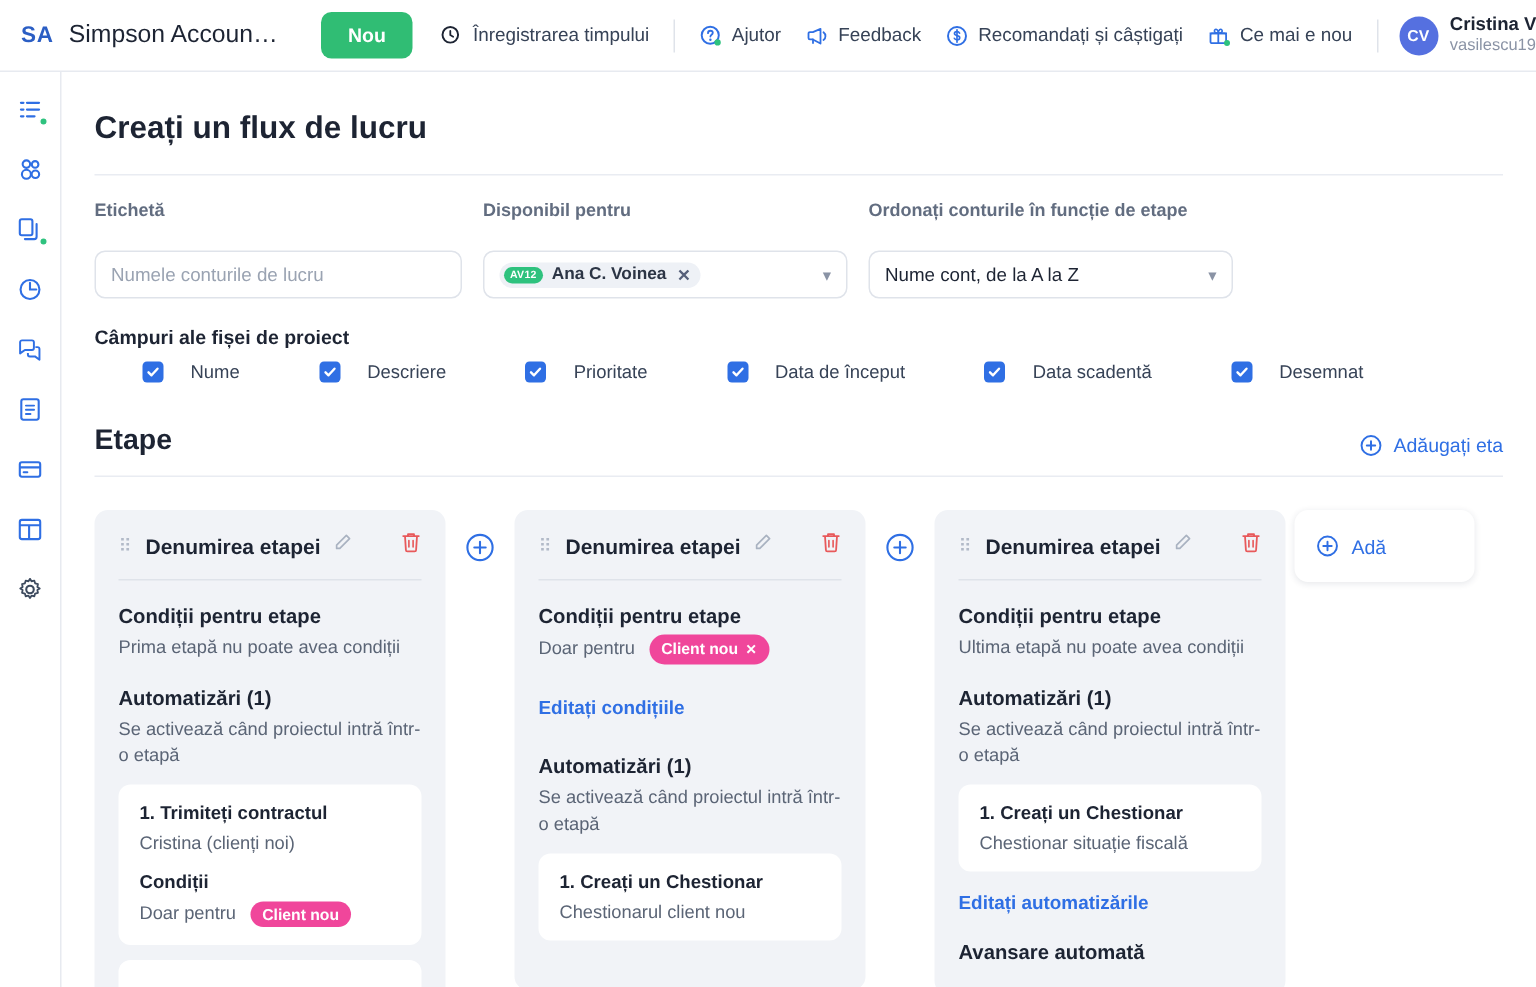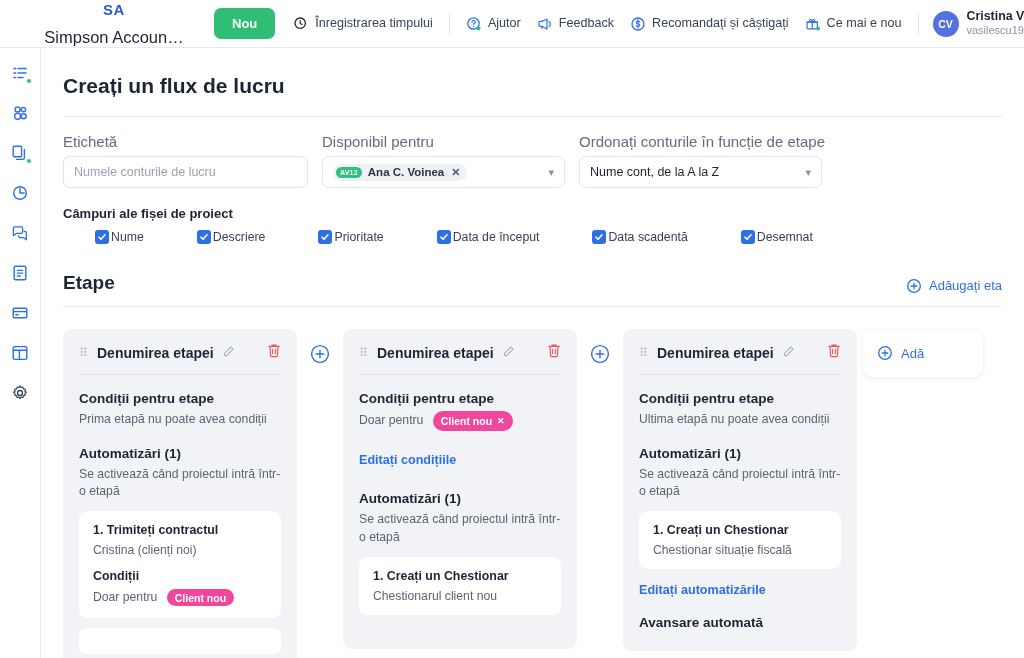--- a/index.html
+++ b/index.html
@@ -12,21 +12,21 @@
   }
 
   
   .header {
     position: absolute; top: 0; left: 0; right: 0; height: 48px;
     background: #ffffff;
     border-bottom: 1px solid #e7eaf0;
     display: flex; align-items: center;
     z-index: 20;
   }
-  .brand { display: flex; align-items: center; gap: 10px; padding-left: 14px; min-width: 214px; flex-direction: column; }
+  .brand { display: flex; align-items: center; gap: 10px; padding-left: 14px; min-width: 214px; }
   .brand-logo { font-size: 15px; font-weight: bold; color: #2b5ec4; letter-spacing: .5px; }
   .brand-name { font-size: 16.5px; color: #1d2433; white-space: nowrap; }
 
   .btn-new {
     background: #30bd74; color: #fff; border: none; border-radius: 7px;
     font-size: 13px; font-weight: bold; padding: 8px 18px; cursor: pointer;
     font-family: inherit;
   }
 
   .hnav { display: flex; align-items: center; gap: 16px; margin-left: 18px; }
@@ -61,21 +61,21 @@
   .main {
     position: absolute; top: 48px; left: 41px; right: 0; bottom: 0;
     background: #ffffff; overflow: hidden;
   }
   .pagepad { padding: 0 22px; }
   .page-title { font-size: 21px; font-weight: bold; color: #1d2433; padding: 26px 0 18px 0; }
   .hr { height: 1px; background: #e9ecf2; }
 
   .formrow { display: flex; gap: 14px; padding: 16px 0 4px 0; }
   .fgroup { display: flex; flex-direction: column; }
-  .flabel { font-size: 15px; color: #626d80; margin-bottom: 6px; }
+  .flabel { font-size: 12px; color: #626d80; margin-bottom: 20px; font-weight: bold; }
   .finput {
     height: 32px; border: 1px solid #dfe3ea; border-radius: 7px; background: #fff;
     display: flex; align-items: center; padding: 0 10px; font-size: 12.5px;
   }
   .finput.placeholder { color: #9aa3b2; }
   .w1 { width: 245px; } .w2 { width: 243px; } .w3 { width: 243px; }
   .selcaret { margin-left: auto; color: #8a93a5; font-size: 11px; }
 
   .chip-person {
     display: inline-flex; align-items: center; gap: 6px;
@@ -83,21 +83,21 @@
     font-weight: bold; color: #2c3545;
   }
   .chip-ava {
     background: #2ec27e; color: #fff; font-size: 7px; font-weight: bold;
     border-radius: 8px; padding: 2px 4px; letter-spacing: .2px; line-height: 1;
   }
   .chip-x { color: #56607a; font-size: 11px; cursor: pointer; margin-left: 1px; }
 
   .sub-head { font-size: 13px; font-weight: bold; color: #1d2433; margin: 14px 0 9px 0; }
   .cbrow { display: flex; align-items: center; gap: 21px; }
-  .cb { display: flex; align-items: center; gap: 2px; font-size: 12.3px; color: #374357; cursor: pointer; padding-left: 32px; }
+  .cb { display: flex; align-items: center; gap: 18px; font-size: 12.3px; color: #374357; cursor: pointer; padding-left: 32px; }
   .box {
     width: 14px; height: 14px; border-radius: 3px; background: #2f6fe4;
     display: flex; align-items: center; justify-content: center; flex: 0 0 auto;
   }
   .box svg { display: block; }
 
   
   .etape-head {
     display: flex; align-items: flex-end; justify-content: space-between;
     padding: 28px 0 12px 0;

